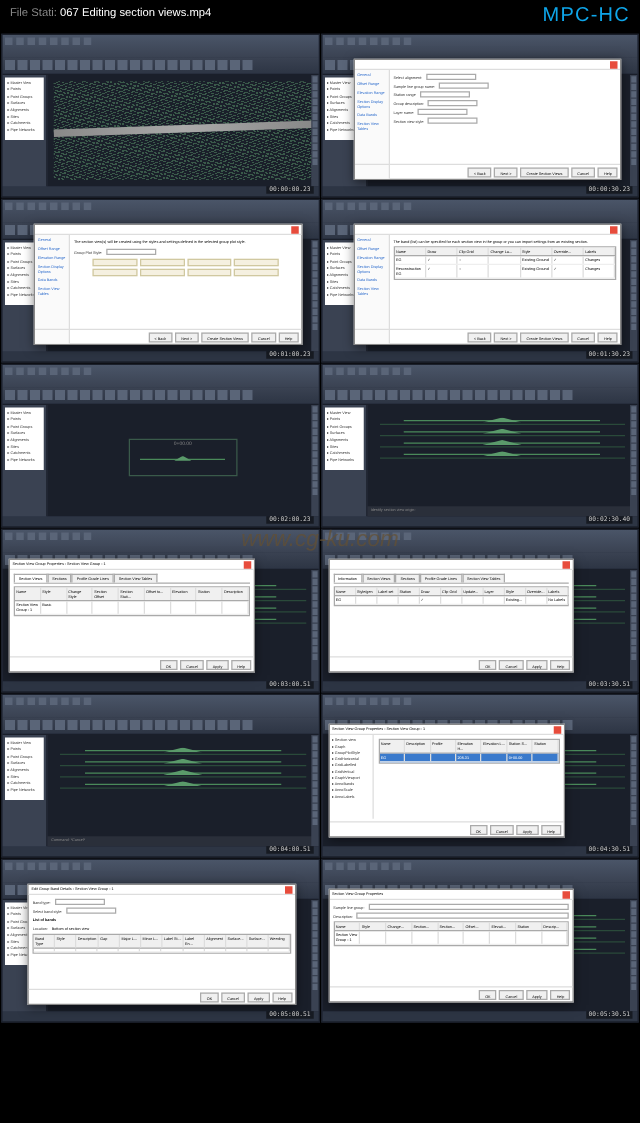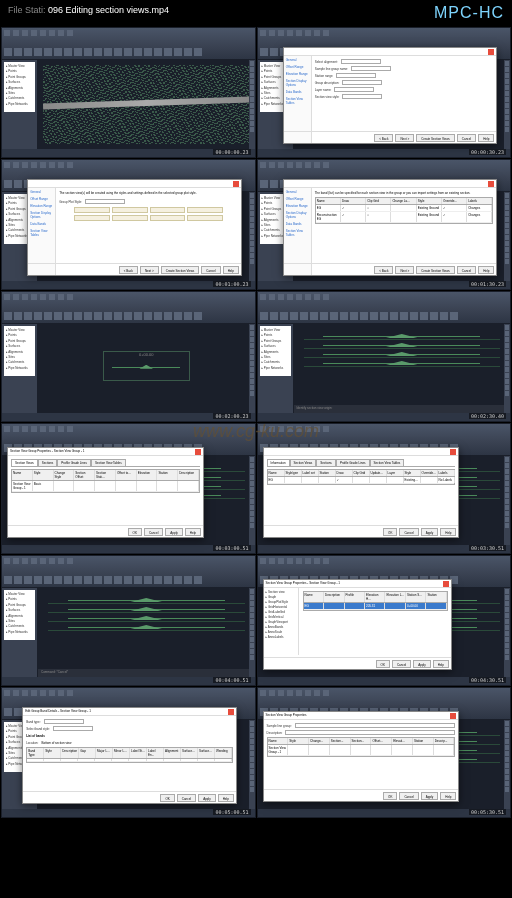--- a/index.html
+++ b/index.html
@@ -1,21 +1,21 @@
 <!DOCTYPE html>
 <html><head>
 <meta charset="utf-8">
 <style>
 * { margin: 0; padding: 0; box-sizing: border-box; }
 body { width: 512px; height: 898px; background: #000; font-family: 'Segoe UI', Arial, sans-serif; overflow: hidden; position: relative; }
 .header { background: #000; color: #fff; padding: 4px 8px; font-size: 9px; display: flex; justify-content: space-between; align-items: flex-start; }
 .header-info { line-height: 1.4; }
 .header-info span { color: #888; }
 .header-info b { color: #fff; font-weight: normal; }
-.logo { font-size: 16px; font-weight: 300; letter-spacing: 1px; color: #7dd3fc; }
+.logo { font-size: 16px; font-weight: 300; letter-spacing: 1px; color: #0ea5e9; }
 .grid { display: grid; grid-template-columns: 1fr 1fr; gap: 1px; background: #000; padding: 1px; }
 .thumb { background: #2d3544; height: 131px; position: relative; overflow: hidden; border: 1px solid #1a1f2a; }
 .app-top { background: linear-gradient(#4a5568, #3a4252); height: 18px; display: flex; gap: 1px; padding: 1px; }
 .app-top .btn { background: #5a6578; width: 6px; height: 6px; margin: 1px; }
 .app-ribbon { background: linear-gradient(#3a4252, #2d3544); height: 14px; border-bottom: 1px solid #1a1f2a; display: flex; gap: 2px; padding: 2px; }
 .app-ribbon .ico { background: #5a6578; width: 8px; height: 8px; }
 .app-body { display: flex; height: calc(100% - 40px); }
 .sidebar { background: #3a4252; width: 36px; border-right: 1px solid #1a1f2a; }
 .sidebar .tree { background: #fff; margin: 2px; height: 50px; padding: 2px; }
 .tree-item { font-size: 3px; color: #333; line-height: 1.8; white-space: nowrap; }
@@ -52,21 +52,21 @@
 .grid-box { background: #f5f0e0; border: 1px solid #d0c8a0; height: 6px; }
 .tabs { display: flex; gap: 0; border-bottom: 1px solid #aaa; margin-bottom: 2px; }
 .tab { font-size: 3px; padding: 1px 3px; border: 1px solid #aaa; border-bottom: none; background: #f0f0f0; }
 .tab.active { background: #fff; }
 </style>
 </head>
 <body>
 
 <div class="header">
   <div class="header-info">
-    <div><span>File Stati:</span> <b>096 Editing section views.mp4</b></div>
+    <div><span>File Stati:</span> <b>067 Editing section views.mp4</b></div>
   </div>
   <div class="logo">MPC-HC</div>
 </div>
 
 <div class="grid" id="grid">
     <div class="thumb">
       <div class="app-top">
         <div class="btn"></div>
         <div class="btn"></div>
         <div class="btn"></div>

